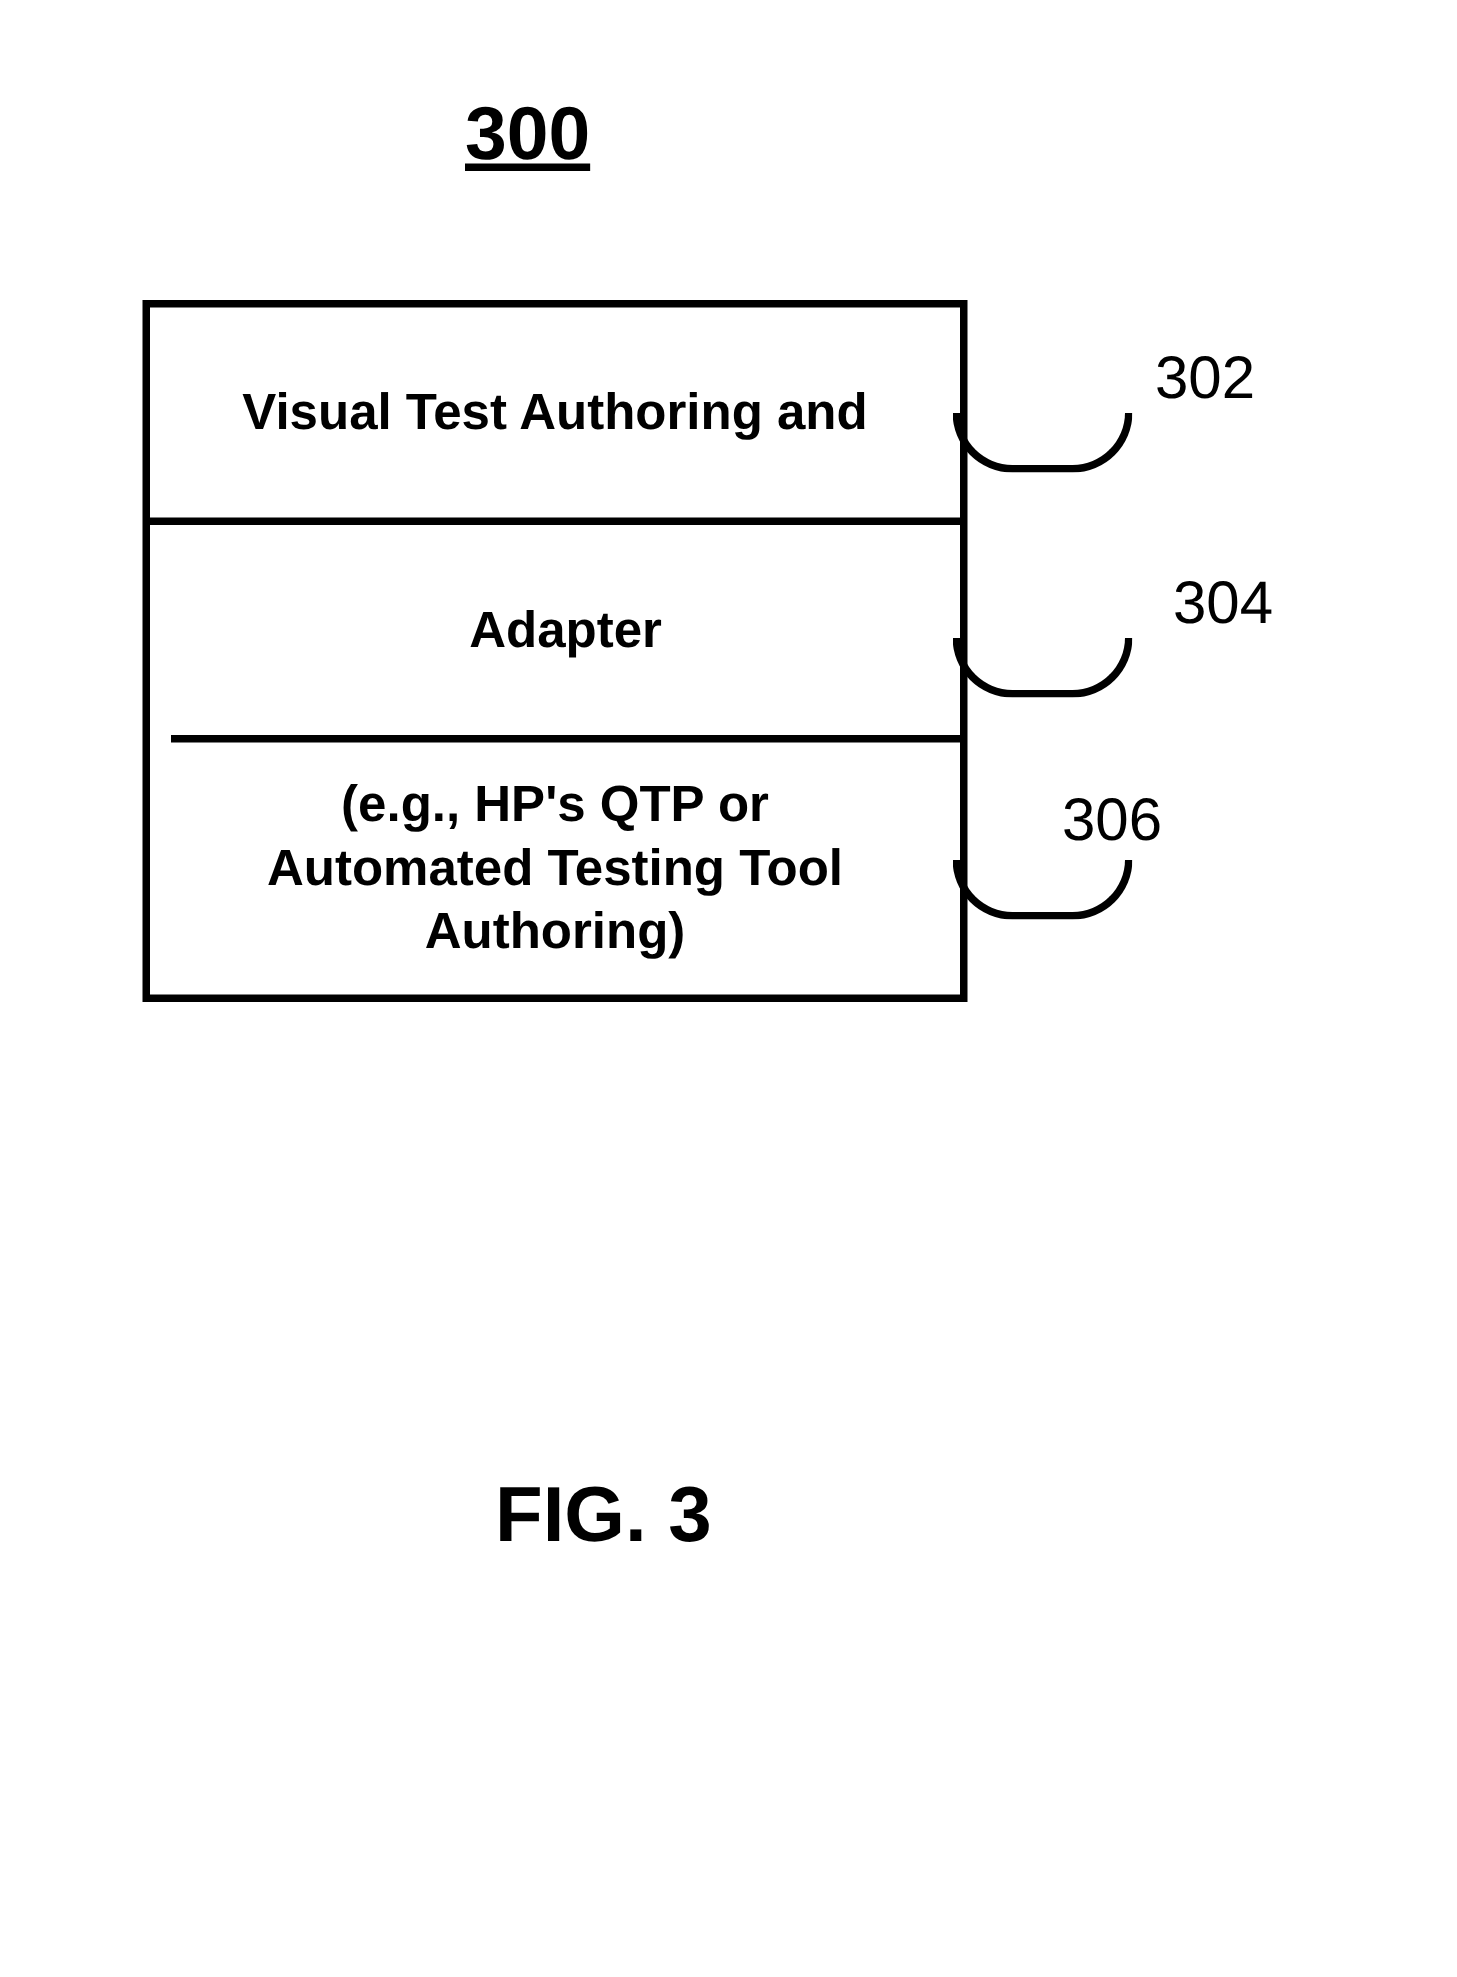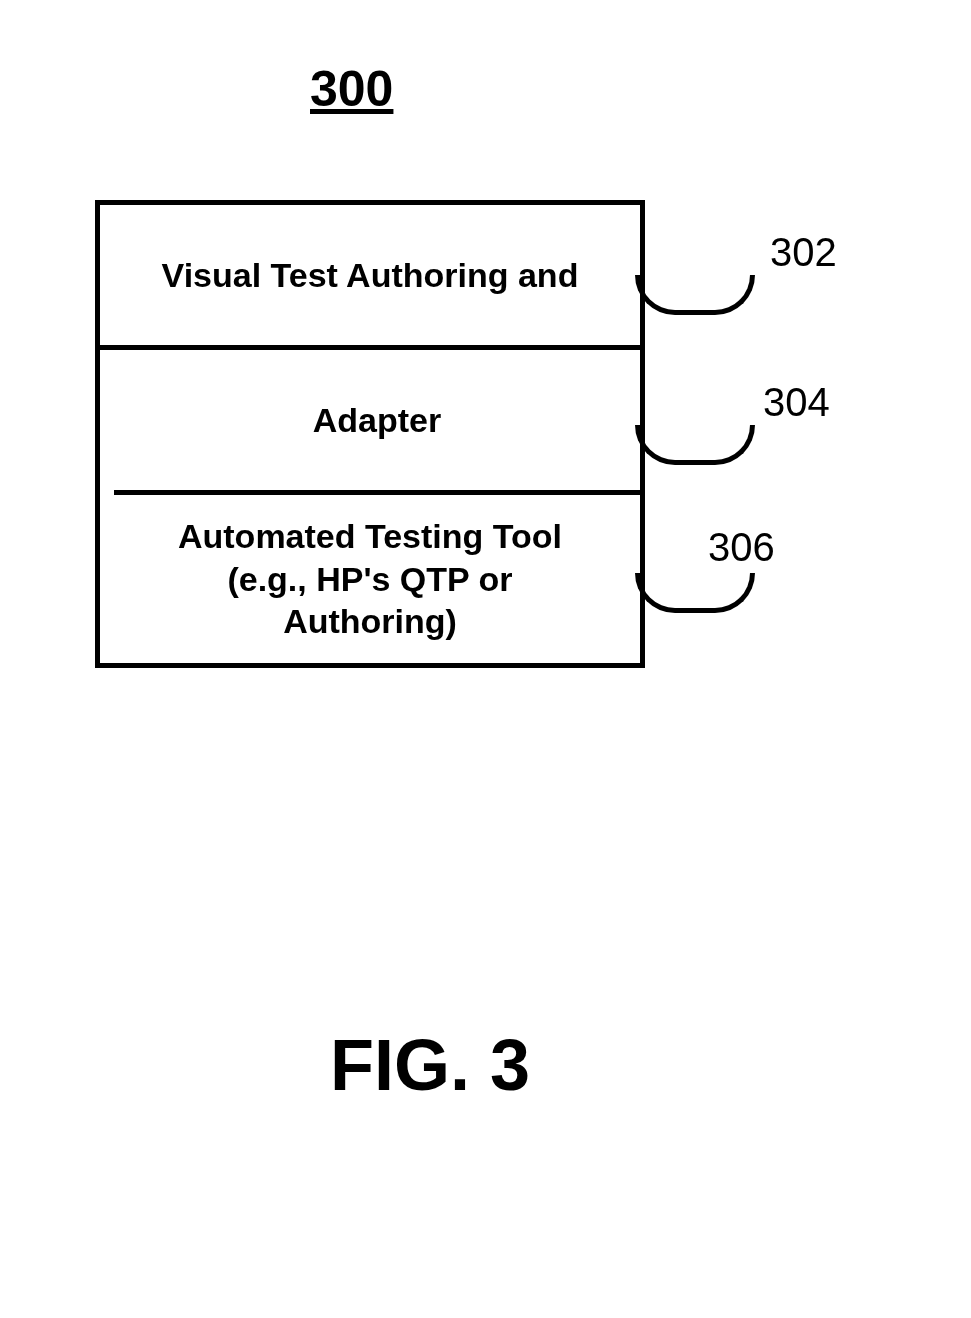--- a/index.html
+++ b/index.html
@@ -50,59 +50,59 @@
     .callout {
       position: absolute;
       display: flex;
       align-items: flex-start;
     }
     .callout-label {
       font-size: 40px;
       font-family: Arial, sans-serif;
     }
     .callout1 { top: 230px; left: 660px; }
-    .callout2 { top: 380px; left: 653px; }
+    .callout2 { top: 380px; left: 672px; }
     .callout3 { top: 525px; left: 660px; }
 
     .arc {
       position: absolute;
       width: 120px;
       height: 40px;
       border: 5px solid #000;
       border-top: none;
       border-radius: 0 0 70px 70px;
     }
     .arc1 { top: 275px; left: 635px; }
     .arc2 { top: 425px; left: 635px; }
     .arc3 { top: 573px; left: 635px; }
 
     .caption {
       position: absolute;
-      top: 1024px;
+      top: 980px;
       left: 330px;
-      font-size: 72px;
+      font-size: 52px;
       font-weight: bold;
       font-family: Arial, sans-serif;
     }
   </style>
 </head>
 <body>
 
 <div class="figure-number">300</div>
 
 <div class="stack">
   <div class="box box1">
     <div>Visual Test Authoring and</div>
   </div>
   <div class="box box2">
     <div>Adapter</div>
   </div>
   <div class="box box3">
+    <div>(e.g., HP's QTP or</div>
     <div>Automated Testing Tool</div>
-    <div>(e.g., HP's QTP or</div>
     <div>Authoring)</div>
   </div>
 </div>
 
 <div class="arc arc1"></div>
 <div class="arc arc2"></div>
 <div class="arc arc3"></div>
 
 <div class="callout callout1">
   <span class="callout-label" style="margin-left:110px">302</span>

